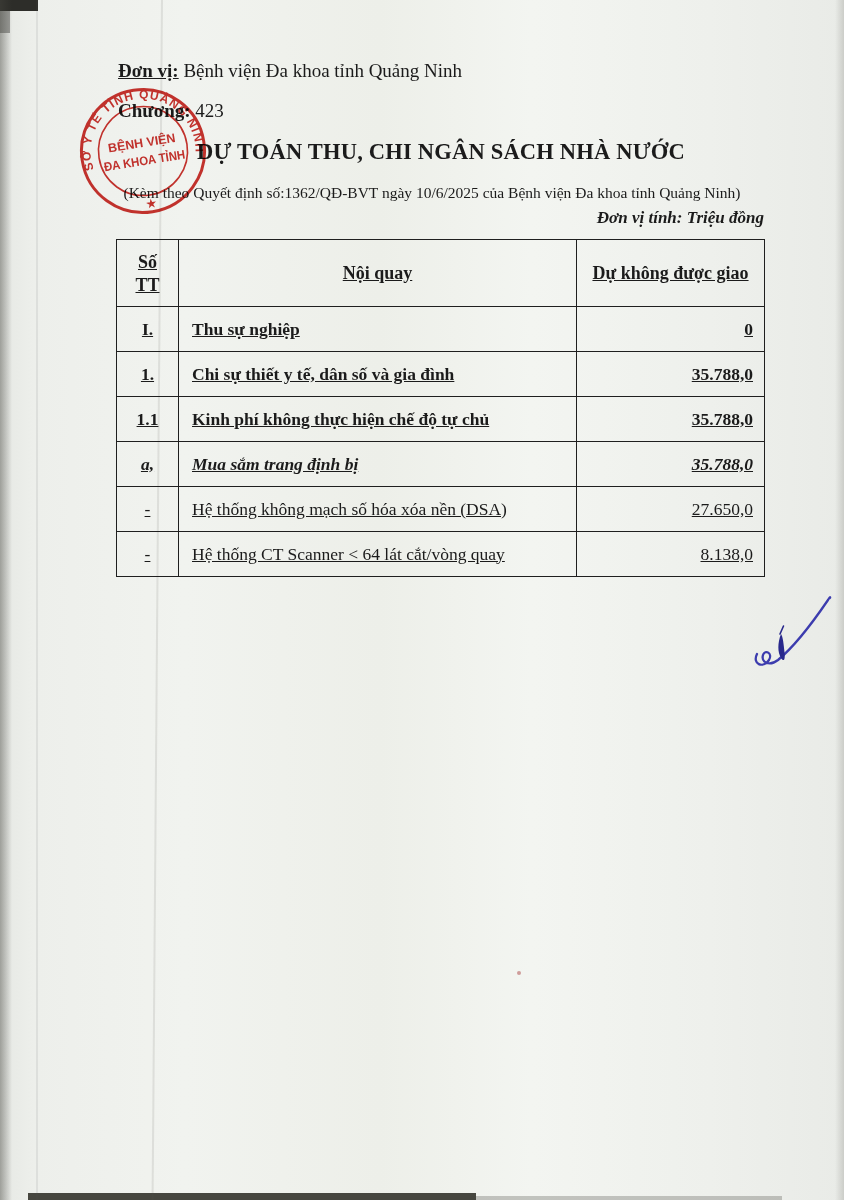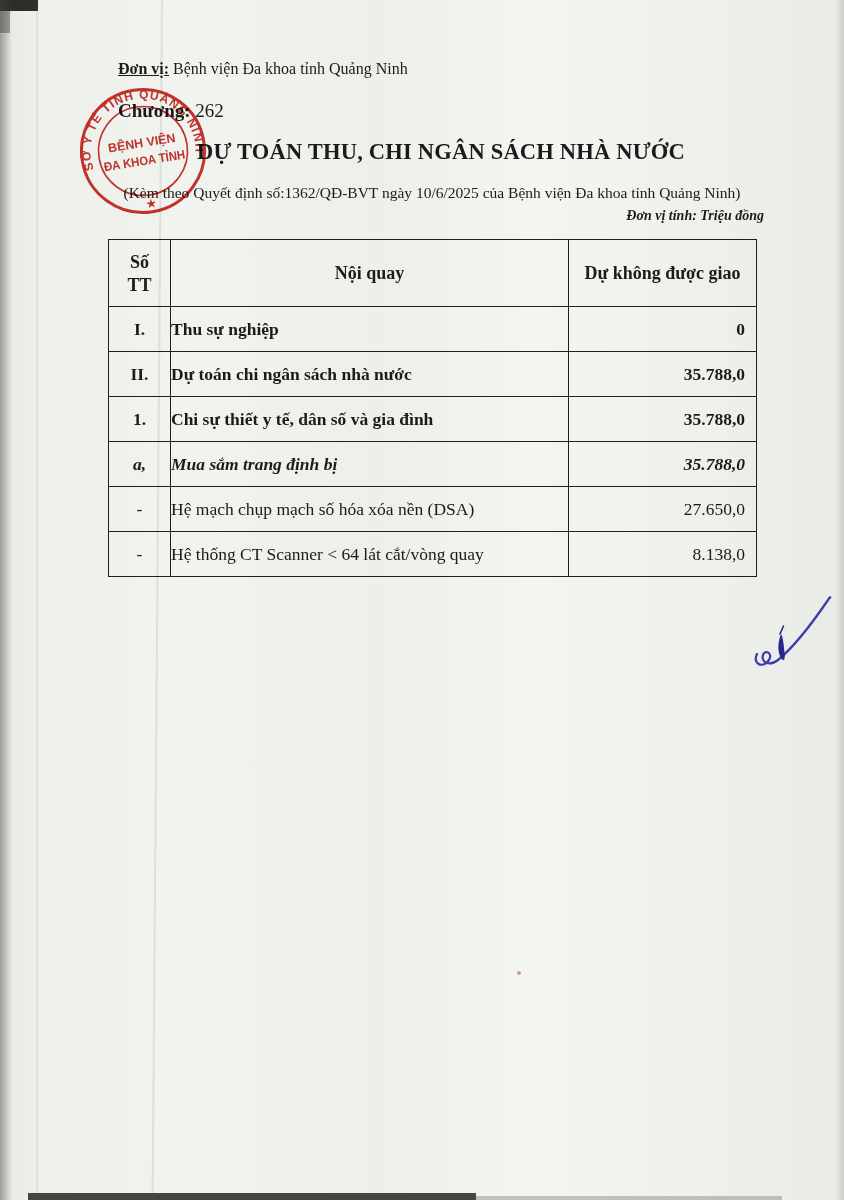--- a/index.html
+++ b/index.html
@@ -17,40 +17,40 @@
   .edge-bottom { position:absolute; left:28px; bottom:0; width:448px; height:7px; background:#46463f; }
   .edge-bottom-faint { position:absolute; left:476px; bottom:0; width:306px; height:4px; background:rgba(80,80,74,.30); }
   .edge-right  { position:absolute; right:0; top:0; width:9px; height:100%;
                  background:linear-gradient(270deg, rgba(120,120,114,.26), rgba(120,120,114,0)); }
   .fold-a { position:absolute; left:36px; top:0; width:2px; height:100%; background:rgba(90,90,85,.10); }
   .fold-b { position:absolute; left:161px; top:0; width:2px; height:100%; background:rgba(90,90,85,.13); transform:rotate(.45deg); transform-origin:top; }
   .speck  { position:absolute; left:517px; top:971px; width:4px; height:4px; border-radius:50%; background:rgba(176,84,84,.55); }
 
   
   .line { position:absolute; white-space:nowrap; }
-  .unit-line    { left:118px; top:60px;  font-size:16px; }
+  .unit-line    { left:118px; top:60px;  font-size:19px; }
   .chapter-line { left:118px; top:100px; font-size:19px; }
   .lbl  { font-weight:bold; }
   .lbl.u{ text-decoration:underline; }
   .doc-title    { left:118px; top:139px; width:646px; text-align:center;
                   font-size:22.5px; font-weight:bold; letter-spacing:.2px; white-space:nowrap; position:absolute; }
   .doc-subtitle { left:80px; top:184px; width:704px; text-align:center; font-size:15.5px; position:absolute; }
-  .unit-note    { right:80px; top:208px; font-size:14px; font-weight:bold; font-style:italic; position:absolute; }
+  .unit-note    { right:80px; top:208px; font-size:17px; font-weight:bold; font-style:italic; position:absolute; }
 
   
-  .budget-table { position:absolute; left:108px; top:239px; border-collapse:collapse; table-layout:fixed; width:648px;
-                  background:transparent; }
+  .budget-table { position:absolute; left:116px; top:239px; border-collapse:collapse; table-layout:fixed; width:648px;
+                  background:transparent;text-decoration:underline; }
   .budget-table th, .budget-table td { border:1.7px solid #1f1f1f; vertical-align:middle; padding:0; }
   .budget-table thead th { height:66px; font-size:18px; font-weight:bold; text-align:center; }
   .budget-table tbody td { height:44px; font-size:17.5px; }
   .col-stt   { width:62px; }
   .col-body  { width:398px; }
   .col-value { width:188px; }
   td.c-stt   { text-align:center; }
-  td.c-content { }
+  td.c-content { padding-left:13px; }
   td.c-value { text-align:right; padding-right:11px; }
   .stt-stack div { line-height:1.0; }
   .stt-stack div + div { margin-top:5px; }
   tr.bold td { font-weight:bold; }
   tr.bold-italic td { font-weight:bold; font-style:italic; }
   tr.normal td { font-weight:normal; }
 
   
   .stamp { position:absolute; left:77px; top:86px; mix-blend-mode:multiply; opacity:.93; }
   .stamp text { font-family:"Liberation Sans", sans-serif; font-weight:bold; }
@@ -64,21 +64,21 @@
 <div class="edge-left"></div>
 <div class="edge-right"></div>
 <div class="edge-bottom"></div>
 <div class="edge-bottom-faint"></div>
 <div class="fold-a"></div>
 <div class="fold-b"></div>
 <div class="speck"></div>
 
 <div class="line unit-line"><span class="lbl u">Đơn vị:</span><span> Bệnh viện Đa khoa tỉnh Quảng Ninh</span></div>
 
-<div class="line chapter-line"><span class="lbl">Chương:</span><span> 262</span></div>
+<div class="line chapter-line"><span class="lbl">Chương:</span><span> 423</span></div>
 
 <div class="doc-title">DỰ TOÁN THU, CHI NGÂN SÁCH NHÀ NƯỚC</div>
 <div class="doc-subtitle">(Kèm theo Quyết định số:1362/QĐ-BVT ngày 10/6/2025 của Bệnh viện Đa khoa tỉnh Quảng Ninh)</div>
 <div class="unit-note">Đơn vị tính: Triệu đồng</div>
 
 <table class="budget-table">
   <colgroup>
     <col class="col-stt">
       <col class="col-body">
       <col class="col-value">
@@ -95,37 +95,37 @@
       <th>Dự không được giao</th>
     </tr>
   </thead>
   <tbody>
       <tr class="bold">
         <td class="c-stt">I.</td>
         <td class="c-content">Thu sự nghiệp</td>
         <td class="c-value">0</td>
       </tr>
       <tr class="bold">
-        <td class="c-stt">II.</td>
-        <td class="c-content">Dự toán chi ngân sách nhà nước</td>
+        <td class="c-stt">1.</td>
+        <td class="c-content">Chi sự thiết y tế, dân số và gia đình</td>
         <td class="c-value">35.788,0</td>
       </tr>
       <tr class="bold">
-        <td class="c-stt">1.</td>
-        <td class="c-content">Chi sự thiết y tế, dân số và gia đình</td>
+        <td class="c-stt">1.1</td>
+        <td class="c-content">Kinh phí không thực hiện chế độ tự chủ</td>
         <td class="c-value">35.788,0</td>
       </tr>
       <tr class="bold-italic">
         <td class="c-stt">a,</td>
         <td class="c-content">Mua sắm trang định bị</td>
         <td class="c-value">35.788,0</td>
       </tr>
       <tr class="normal">
         <td class="c-stt">-</td>
-        <td class="c-content">Hệ mạch chụp mạch số hóa xóa nền (DSA)</td>
+        <td class="c-content">Hệ thống không mạch số hóa xóa nền (DSA)</td>
         <td class="c-value">27.650,0</td>
       </tr>
       <tr class="normal">
         <td class="c-stt">-</td>
         <td class="c-content">Hệ thống CT Scanner &lt; 64 lát cắt/vòng quay</td>
         <td class="c-value">8.138,0</td>
       </tr>
     </tbody>
 </table>
 

